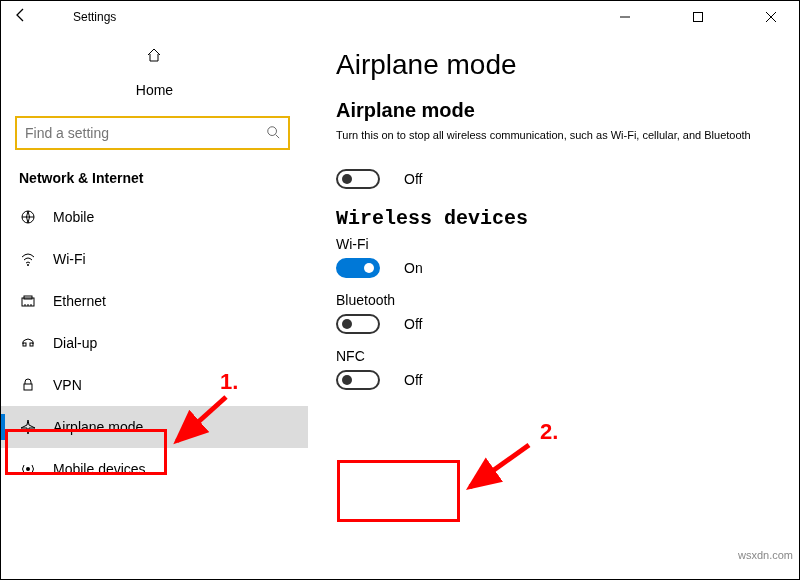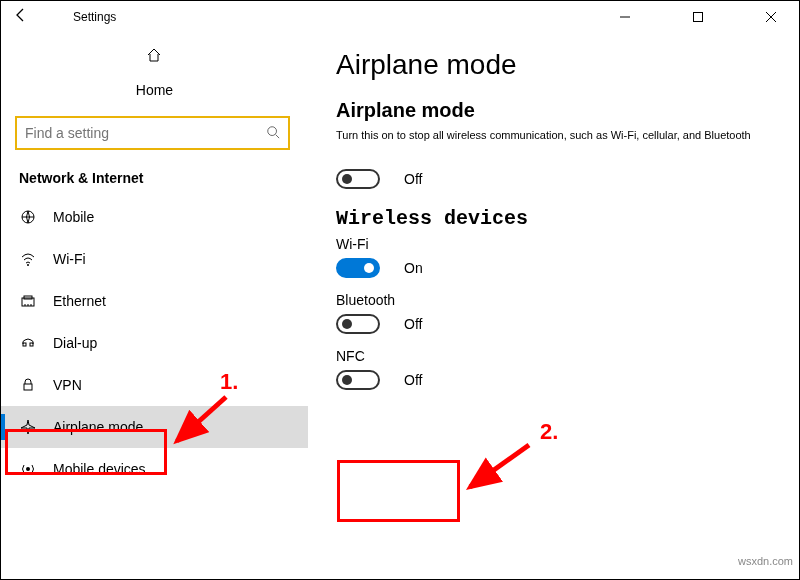--- a/index.html
+++ b/index.html
@@ -102,21 +102,21 @@
     position:absolute; border:3px solid red;
     left: 336px; top: 459px; width: 123px; height: 62px; pointer-events:none;
   }
   .anno-label2 {
     position:absolute; left:539px; top:418px; color:red; font-weight:700; font-size:22px;
   }
   .anno-arrow2 {
     position:absolute; left:463px; top:438px; width:70px; height:55px; pointer-events:none;
   }
   .watermark {
-    position:absolute; right:6px; bottom:12px; font-size:11px; color:#888;
+    position:absolute; right:6px; bottom:18px; font-size:11px; color:#888;
   }
 </style>
 </head>
 <body>
 
 <div class="titlebar">
   <div class="back">
     <svg viewBox="0 0 16 16" width="16" height="16">
         <path d="M10 2 L4 8 L10 14" stroke="#000" stroke-width="1.3" fill="none"></path>
       </svg>

